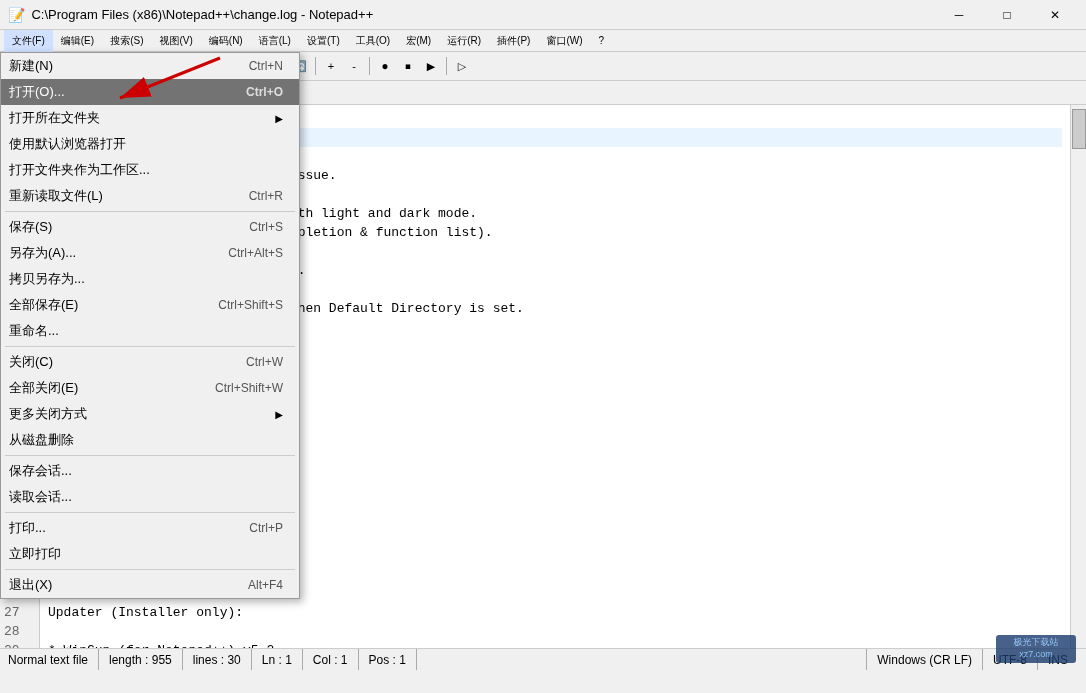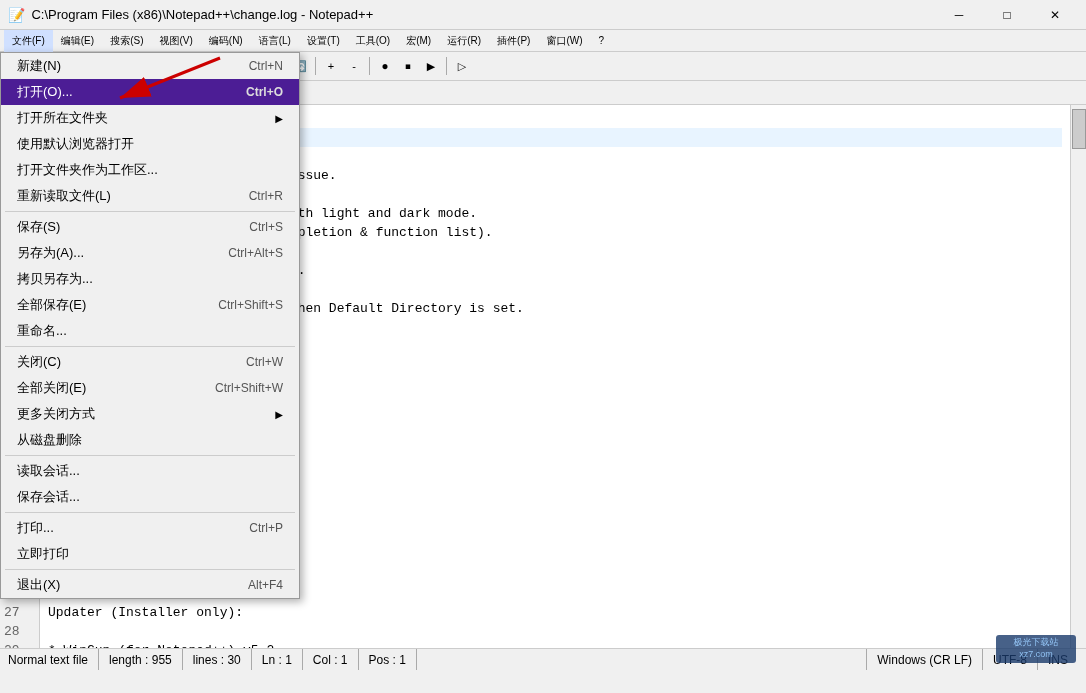--- a/index.html
+++ b/index.html
@@ -206,27 +206,27 @@
       background: #f0f0f0;
       border: 1px solid #999;
       box-shadow: 3px 3px 8px rgba(0,0,0,0.3);
       z-index: 1000;
       font-size: 13px;
     }
     .dd-item {
       display: flex;
       align-items: center;
       justify-content: space-between;
-      padding: 4px 16px 4px 16px;
+      padding: 4px 16px 4px 8px;
       cursor: pointer;
       color: #000;
       height: 26px;
     }
     .dd-item.active-item {
-      background: #4c1d95;
+      background: #737373;
       color: #fff;
       justify-content: space-between;
     }
     .dd-shortcut {
       color: #555;
       font-size: 12px;
     }
     .dd-item.active-item .dd-shortcut {
       color: #ddd;
       font-weight: bold;
@@ -516,25 +516,25 @@
       <span style="display: flex; align-items: center; gap: 6px;">
         <span class="dd-arrow">▶</span>
       </span>
     </div>
     <div class="dd-item">
       <span>从磁盘删除</span>
       <span style="display: flex; align-items: center; gap: 6px;"></span>
     </div>
     <div class="dd-sep"></div>
     <div class="dd-item">
+      <span>保存会话...</span>
+      <span style="display: flex; align-items: center; gap: 6px;"></span>
+    </div>
+    <div class="dd-item">
       <span>读取会话...</span>
-      <span style="display: flex; align-items: center; gap: 6px;"></span>
-    </div>
-    <div class="dd-item">
-      <span>保存会话...</span>
       <span style="display: flex; align-items: center; gap: 6px;"></span>
     </div>
     <div class="dd-sep"></div>
     <div class="dd-item">
       <span>打印...</span>
       <span style="display: flex; gap: 6px; margin-left: 40px;">
         <span class="dd-shortcut">Ctrl+P</span>
       </span>
     </div>
     <div class="dd-item">

